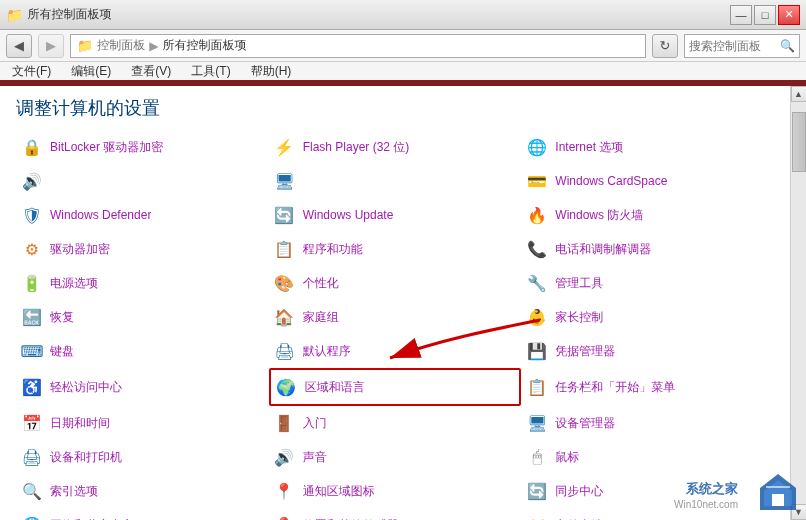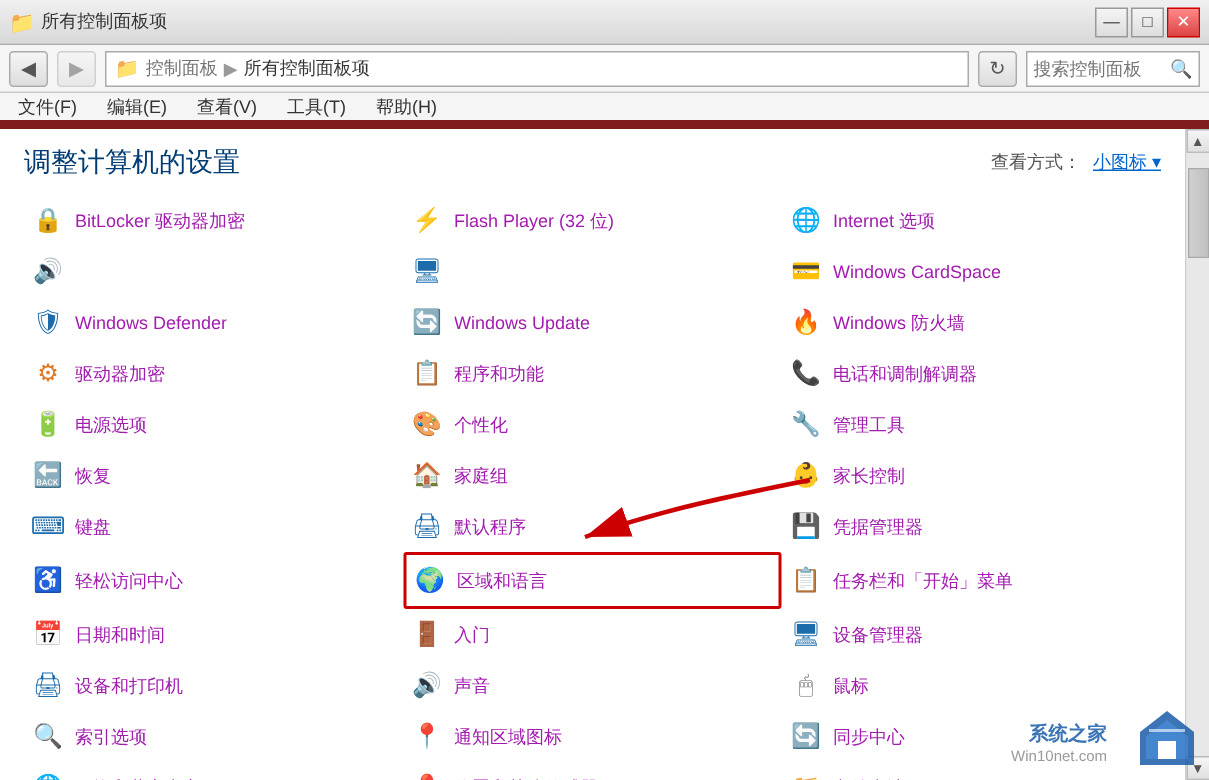--- a/index.html
+++ b/index.html
@@ -306,24 +306,20 @@
     <span class="menu-item">工具(T)</span>
     <span class="menu-item">帮助(H)</span>
   </div>
 
   <div class="main-content">
 
     <div class="content-panel">
 
       <div class="content-header">
         <span class="page-title">调整计算机的设置</span>
-        <div class="view-options">
-          <span class="view-label">查看方式：</span>
-          <span class="view-value">小图标 ▾</span>
-        </div>
       </div>
 
       <div class="items-container">
         <div class="items-grid" id="items-grid">
         <div class="item">
               <span class="item-icon icon-yellow">🔒</span>
               <span class="item-label">BitLocker 驱动器加密</span>
             </div>
             <div class="item">
               <span class="item-icon icon-red">⚡</span>

